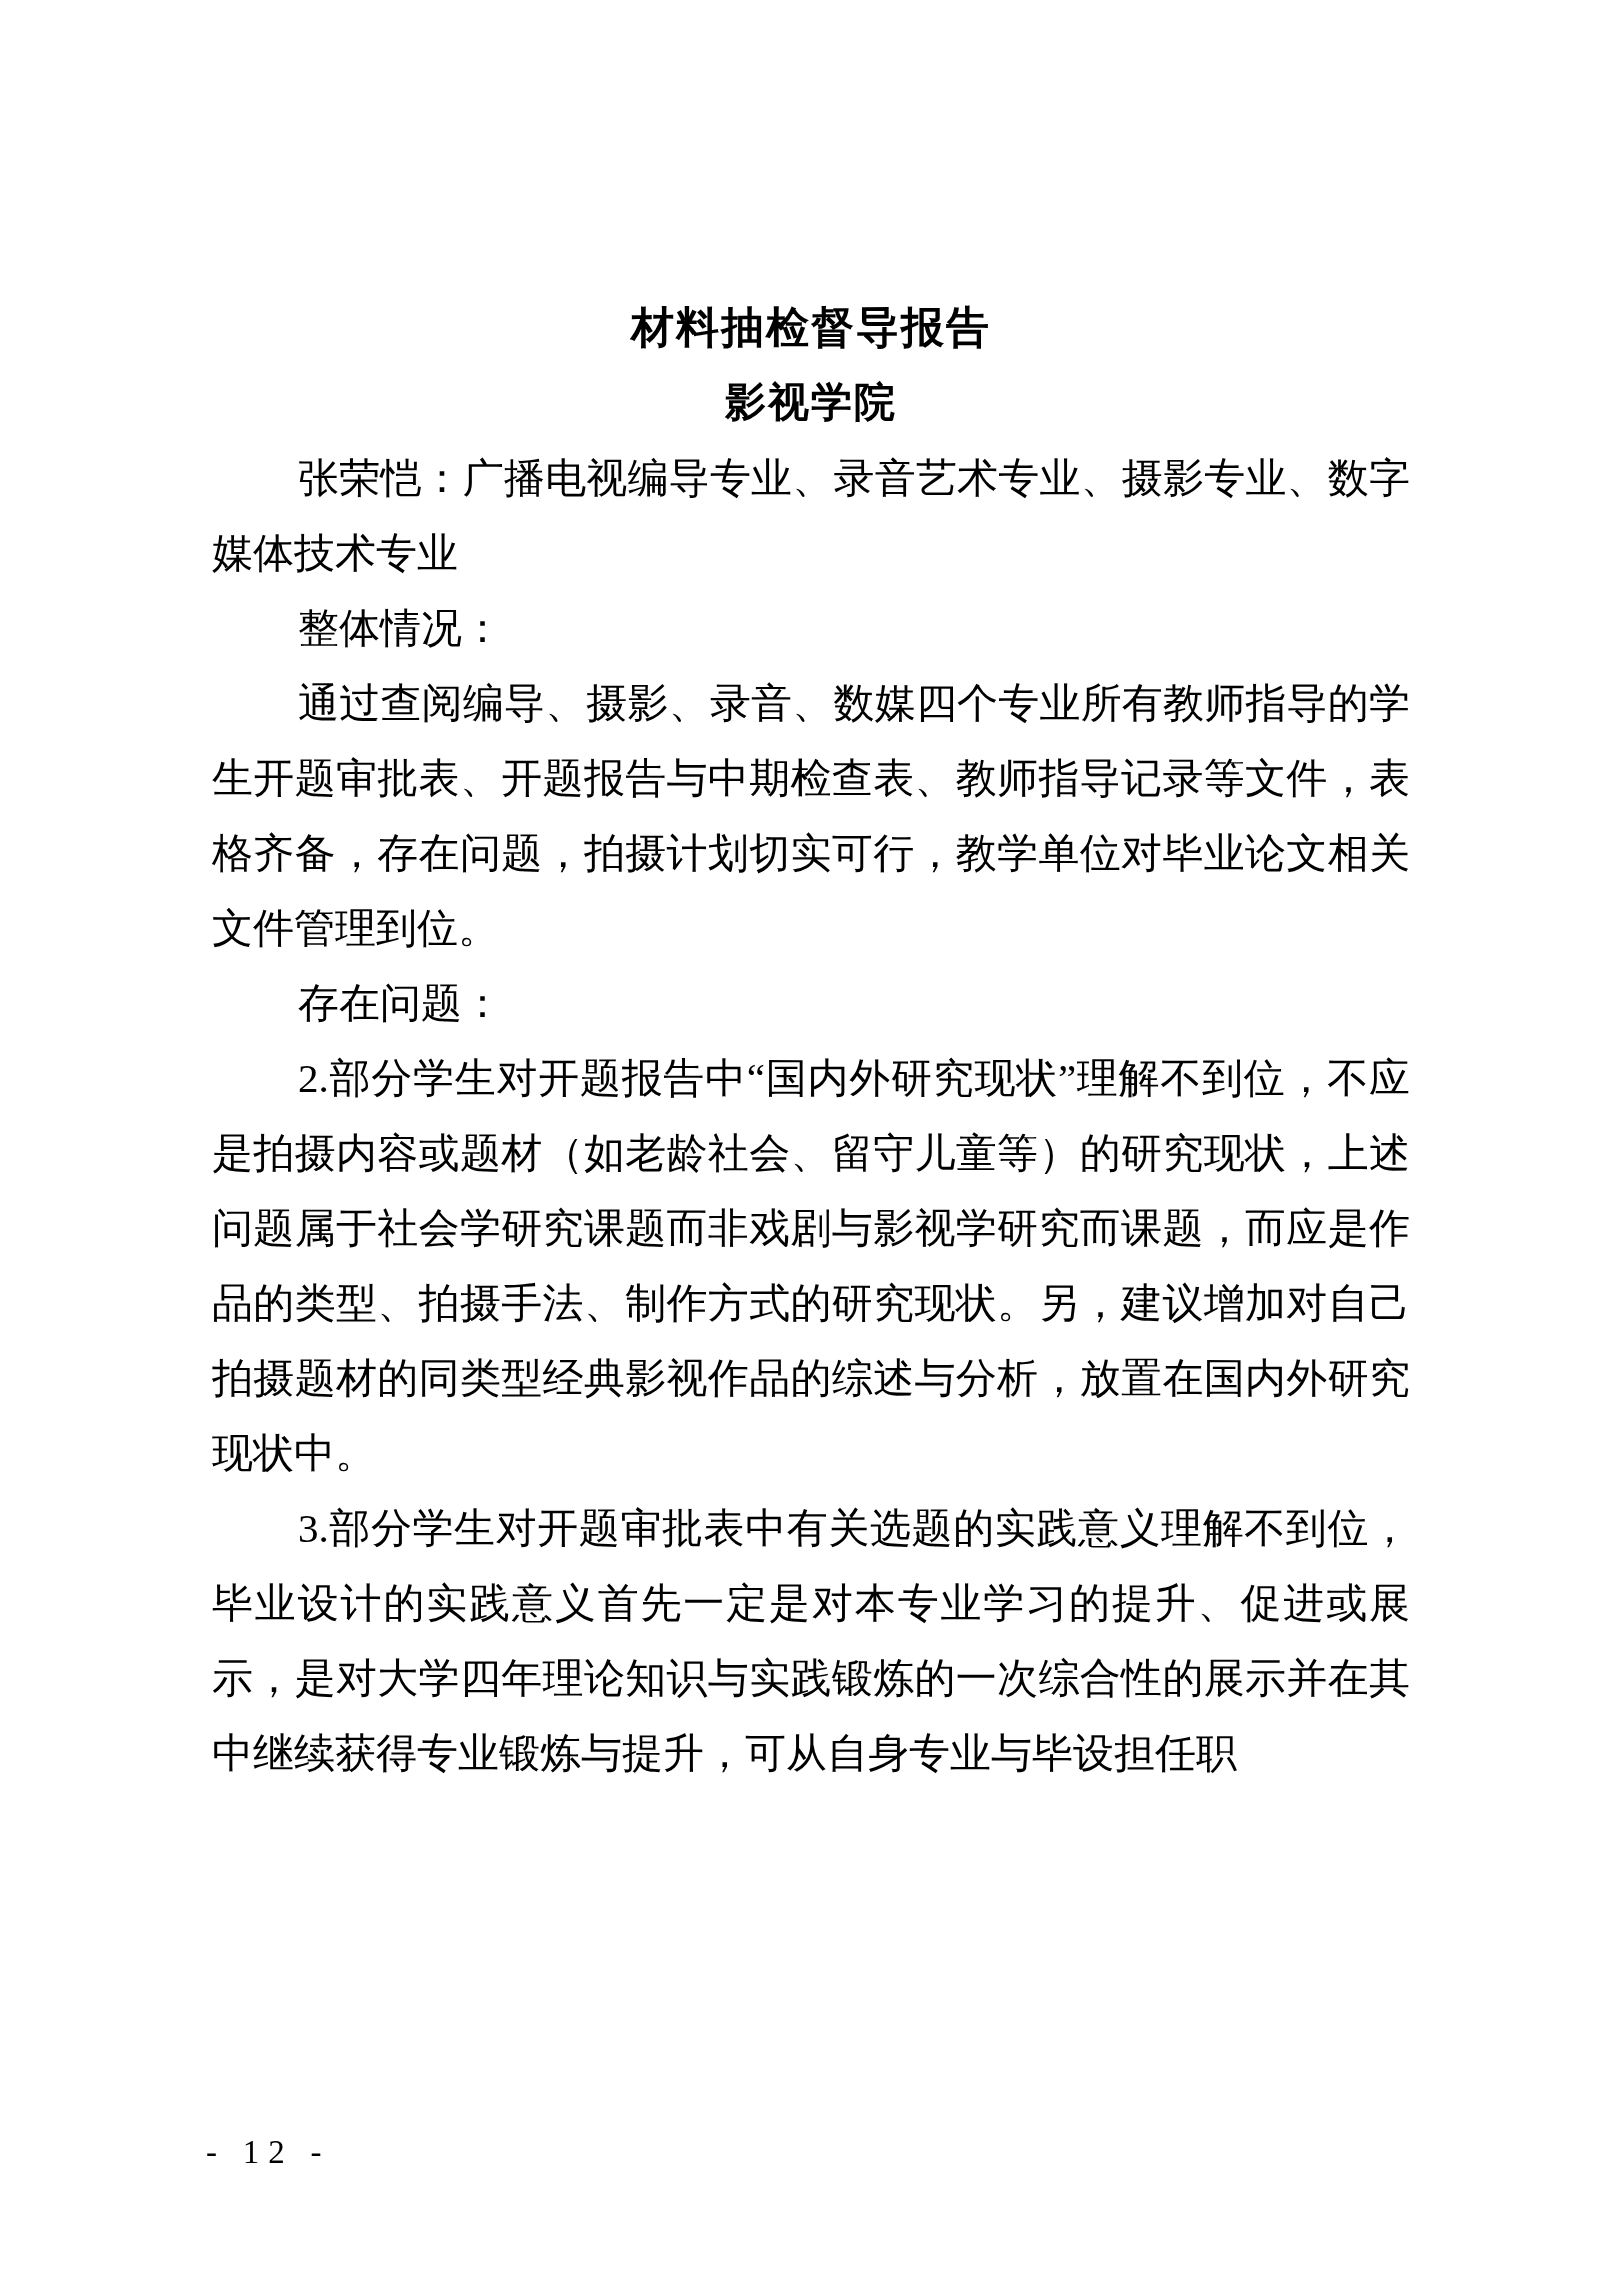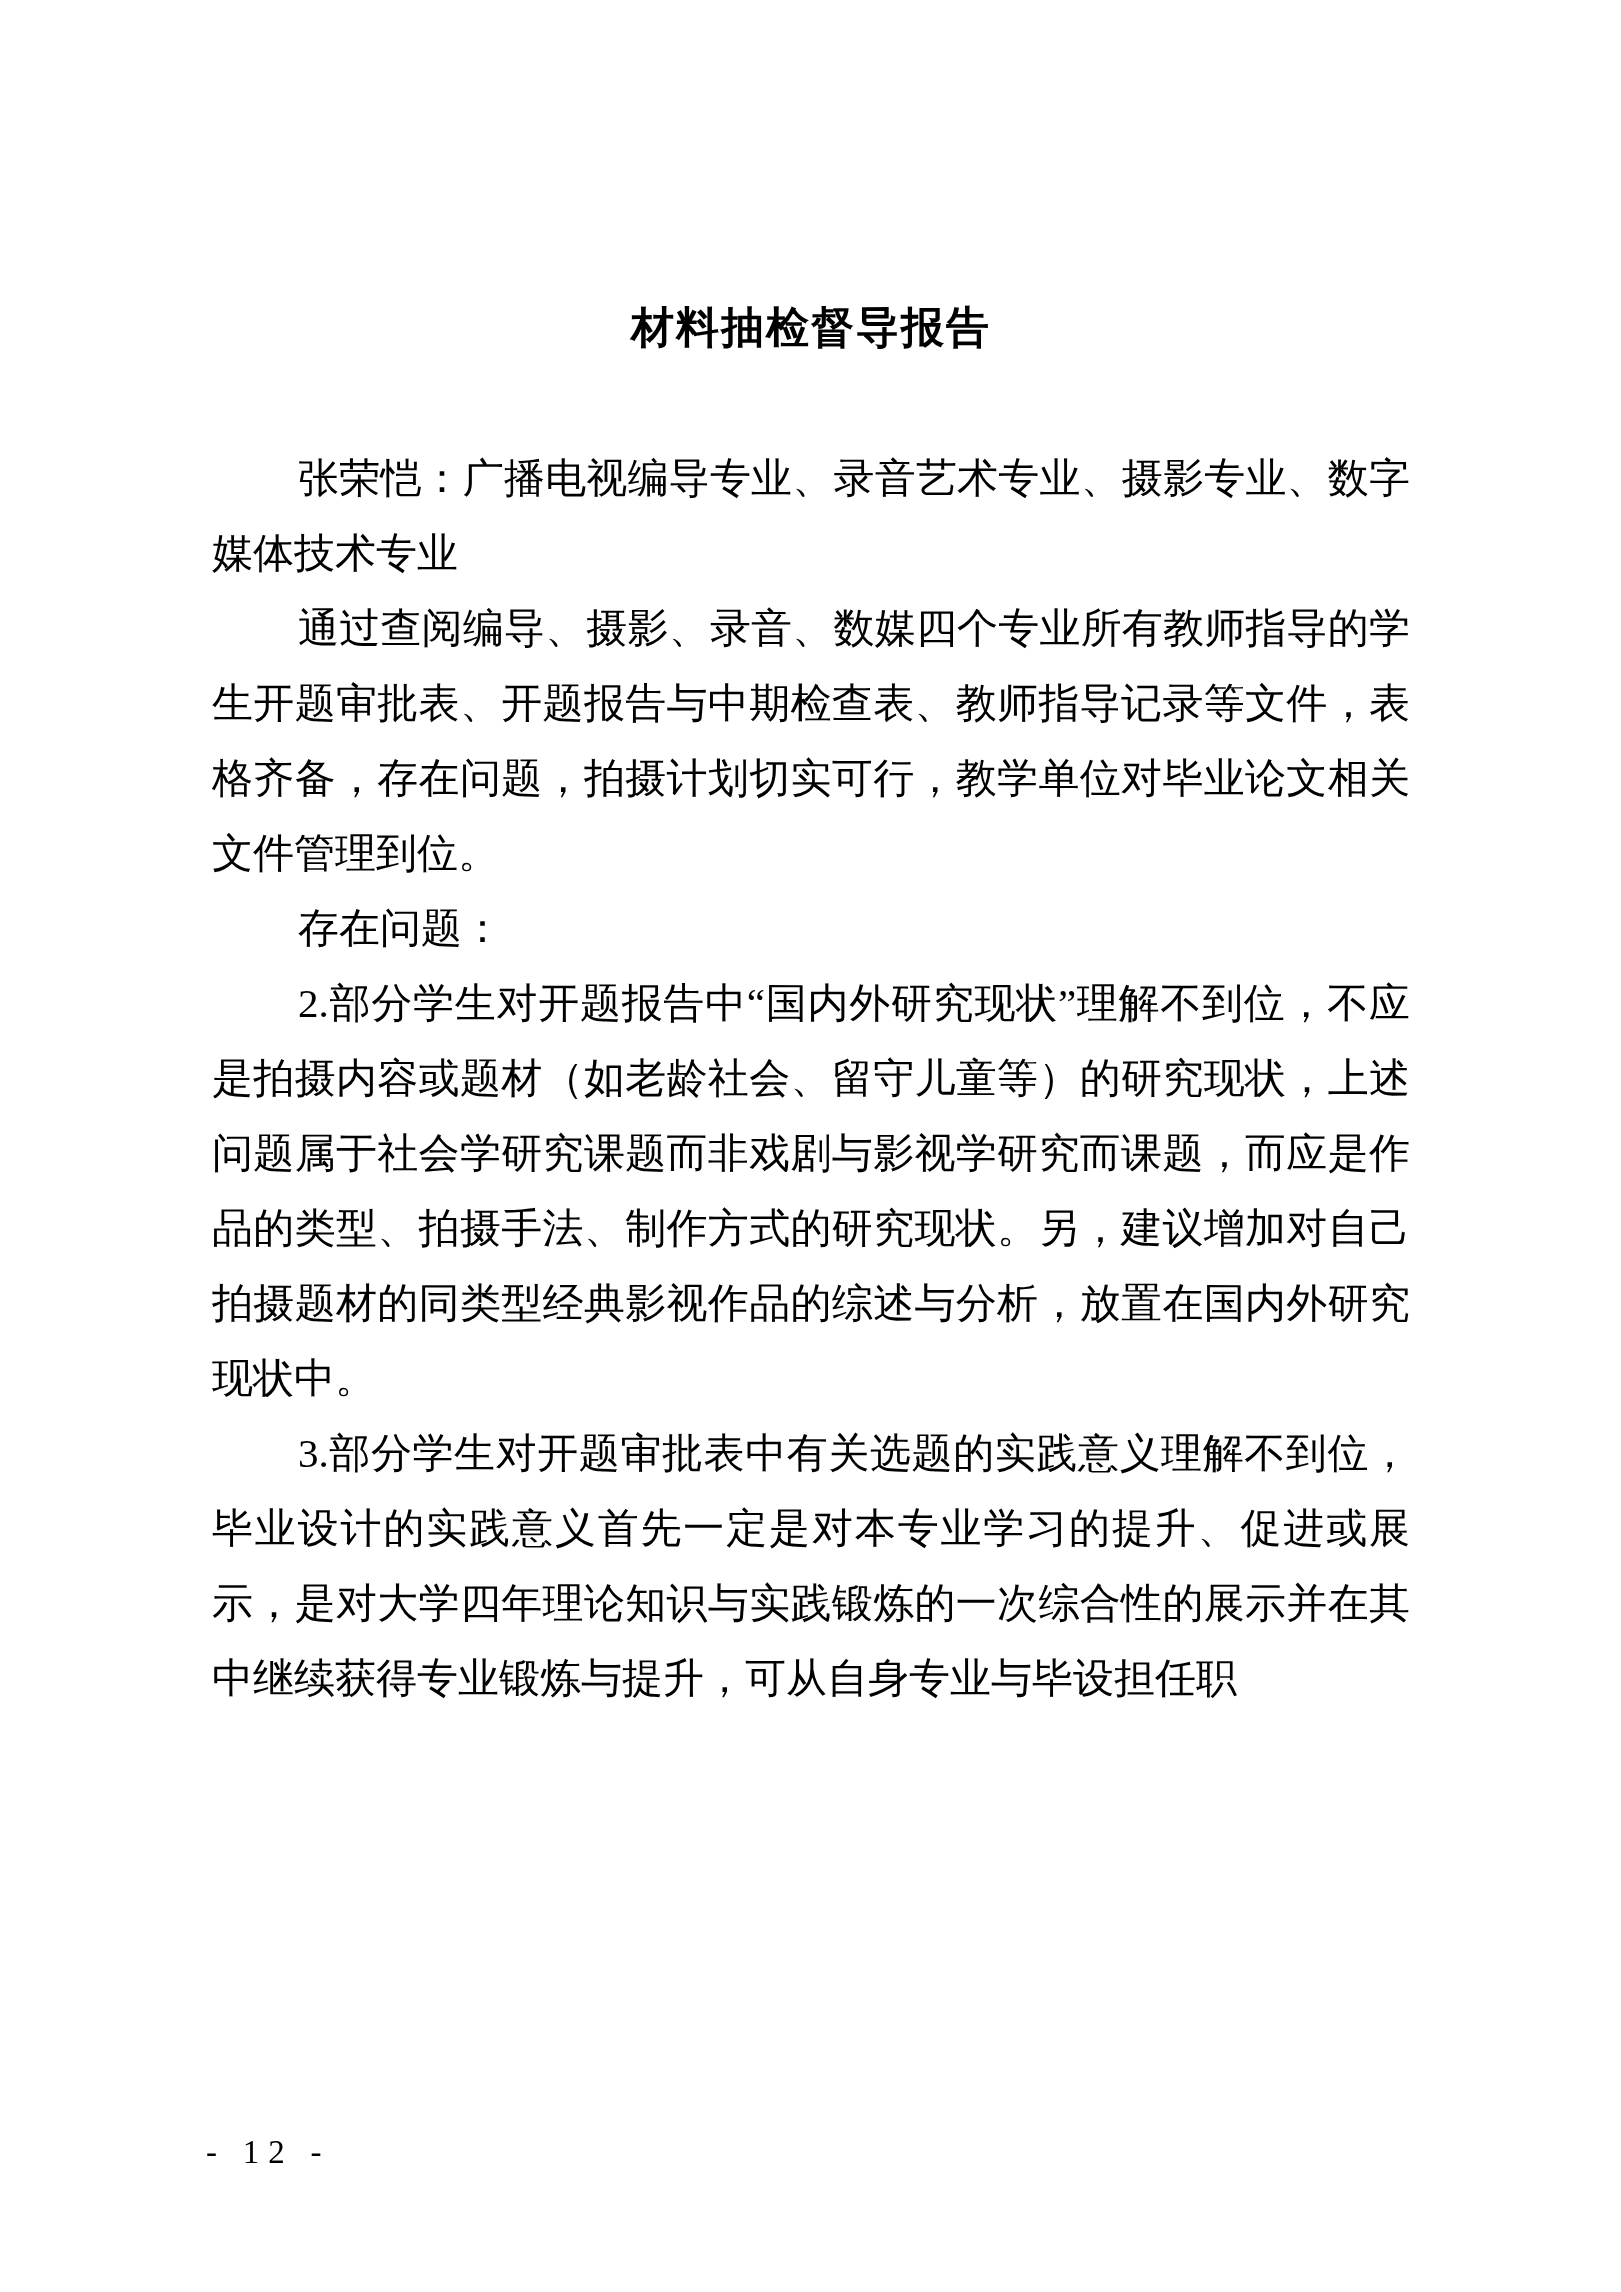--- a/index.html
+++ b/index.html
@@ -70,24 +70,26 @@
     text-align:right;
   }
 </style>
 </head>
 <body>
 
 <div class="page">
 
   <header class="heading">
     <h1 class="doc-title">材料抽检督导报告</h1>
+    <h2 class="doc-subtitle">影视学院</h2>
   </header>
 
   <main class="doc-body">
     <p>张荣恺：广播电视编导专业、录音艺术专业、摄影专业、数字媒体技术专业</p>
+    <p>整体情况：</p>
     <p>通过查阅编导、摄影、录音、数媒四个专业所有教师指导的学生开题审批表、开题报告与中期检查表、教师指导记录等文件，表格齐备，存在问题，拍摄计划切实可行，教学单位对毕业论文相关文件管理到位。</p>
     <p>存在问题：</p>
     <p>2.部分学生对开题报告中“国内外研究现状”理解不到位，不应是拍摄内容或题材（如老龄社会、留守儿童等）的研究现状，上述问题属于社会学研究课题而非戏剧与影视学研究而课题，而应是作品的类型、拍摄手法、制作方式的研究现状。另，建议增加对自己拍摄题材的同类型经典影视作品的综述与分析，放置在国内外研究现状中。</p>
     <p>3.部分学生对开题审批表中有关选题的实践意义理解不到位，毕业设计的实践意义首先一定是对本专业学习的提升、促进或展示，是对大学四年理论知识与实践锻炼的一次综合性的展示并在其中继续获得专业锻炼与提升，可从自身专业与毕设担任职</p>
   </main>
 
   <footer class="page-number">- 12 -</footer>
 
 </div>
 

